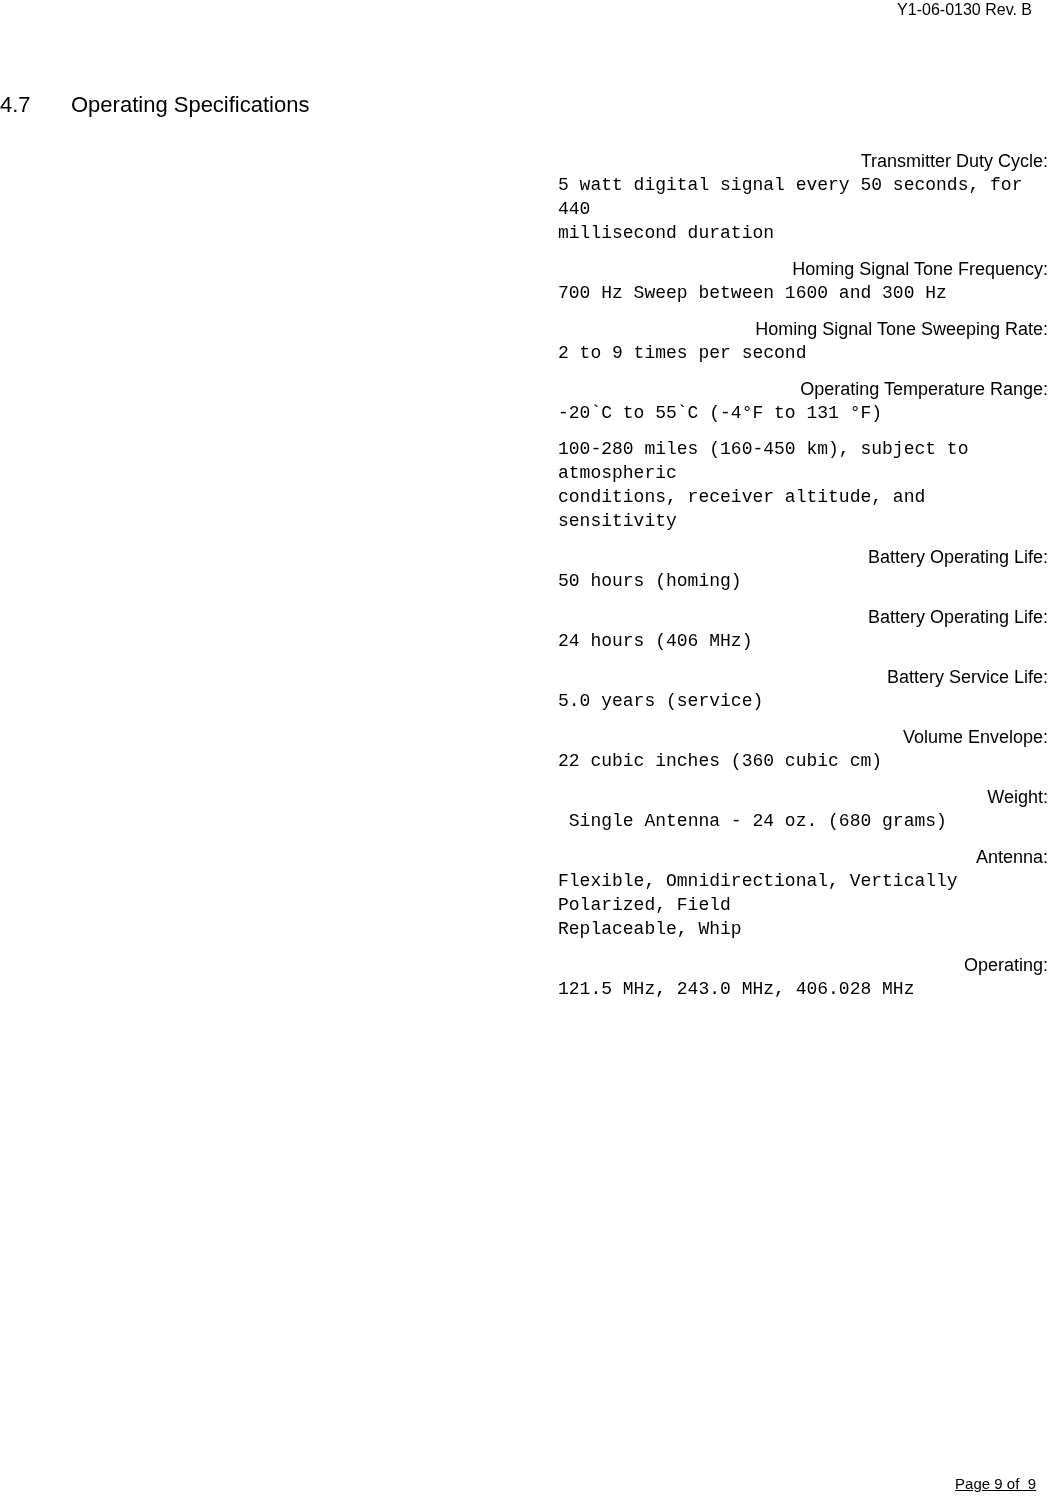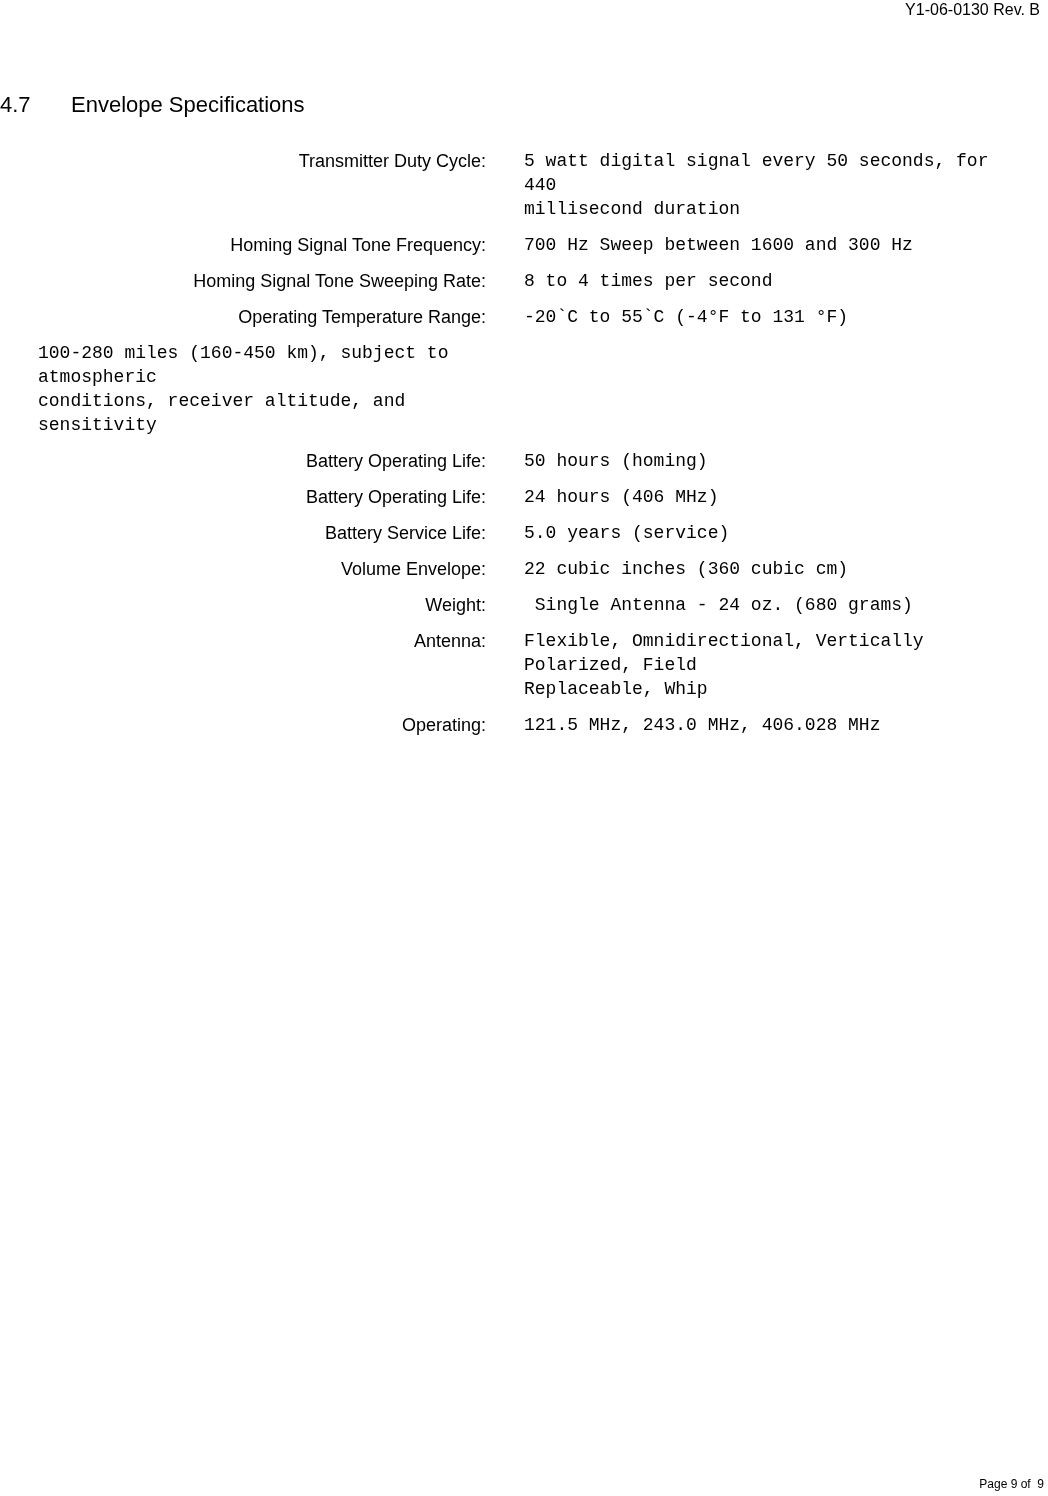--- a/index.html
+++ b/index.html
@@ -7,91 +7,93 @@
       width: 1048px;
       height: 1496px;
       position: relative;
       overflow: hidden;
       font-family: "Liberation Sans", sans-serif;
       color: #000000;
     }
     .doc-ref {
       position: absolute;
       top: 0px;
-      right: 8px;
+      right: 16px;
       font-size: 16px;
       line-height: 20px;
     }
     .section-heading {
       position: absolute;
       top: 92px;
       left: 0px;
       font-size: 22px;
       line-height: 26px;
       white-space: nowrap;
     }
     .section-heading .num { display: inline-block; width: 71px; }
     .spec-table {
       position: absolute;
       top: 149px;
       left: 0px;
       width: 1048px;
     }
     .spec-row {
       display: flex;
-      align-items: flex-start;
+      align-items: flex-end;
       margin-bottom: 12px;
+      flex-direction: column;
     }
     .spec-label {
       width: 486px;
       text-align: right;
       font-size: 18px;
       line-height: 24px;
       white-space: nowrap;
       flex-shrink: 0;
     }
     .spec-value {
       margin-left: 38px;
       width: 490px;
       font-size: 18px;
       line-height: 24px;
       white-space: pre-wrap;
       font-family: Liberation Mono, monospace;
     }
     .page-footer {
       position: absolute;
       bottom: 0px;
-      right: 4px;
-      font-size: 12px;
+      right: 12px;
+      font-size: 15px;
       line-height: 24px;
       white-space: pre;
+      text-decoration: underline;
     }
   </style>
 </head>
 <body>
 
 <div class="doc-ref">Y1-06-0130 Rev. B</div>
 
 <div class="section-heading">
-  <span class="num">4.7</span><span>Envelope Specifications</span>
+  <span class="num">4.7</span><span>Operating Specifications</span>
 </div>
 
 <div class="spec-table">
   <div class="spec-row">
     <div class="spec-label">Transmitter Duty Cycle:</div>
     <div class="spec-value">5 watt digital signal every 50 seconds, for 440
 millisecond duration</div>
   </div>
   <div class="spec-row">
     <div class="spec-label">Homing Signal Tone Frequency:</div>
     <div class="spec-value">700 Hz Sweep between 1600 and 300 Hz</div>
   </div>
   <div class="spec-row">
     <div class="spec-label">Homing Signal Tone Sweeping Rate:</div>
-    <div class="spec-value">8 to 4 times per second</div>
+    <div class="spec-value">2 to 9 times per second</div>
   </div>
   <div class="spec-row">
     <div class="spec-label">Operating Temperature Range:</div>
     <div class="spec-value">-20`C to 55`C (-4°F to 131 °F)</div>
   </div>
   <div class="spec-row">
     <div class="spec-value">100-280 miles (160-450 km), subject to atmospheric
 conditions, receiver altitude, and sensitivity</div>
   </div>
   <div class="spec-row">

